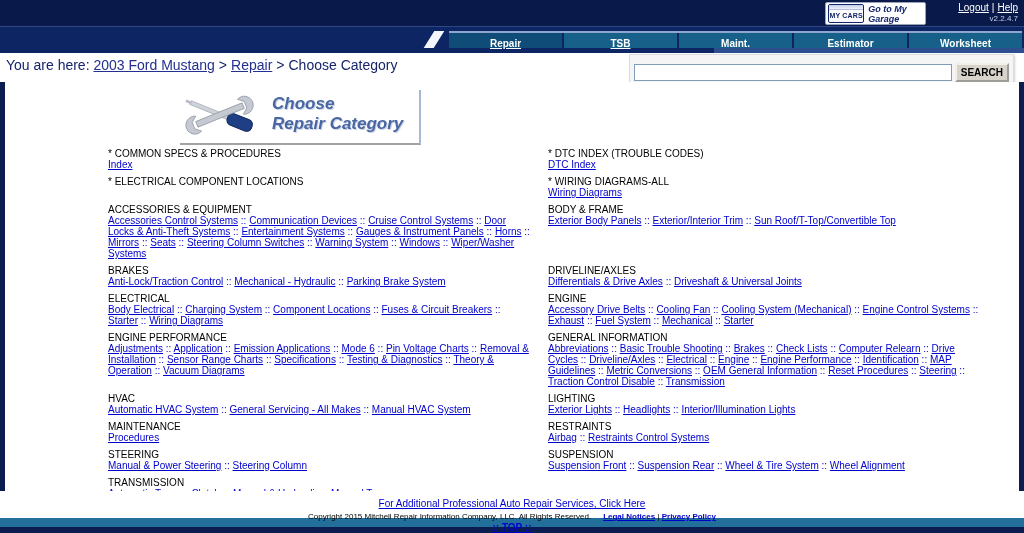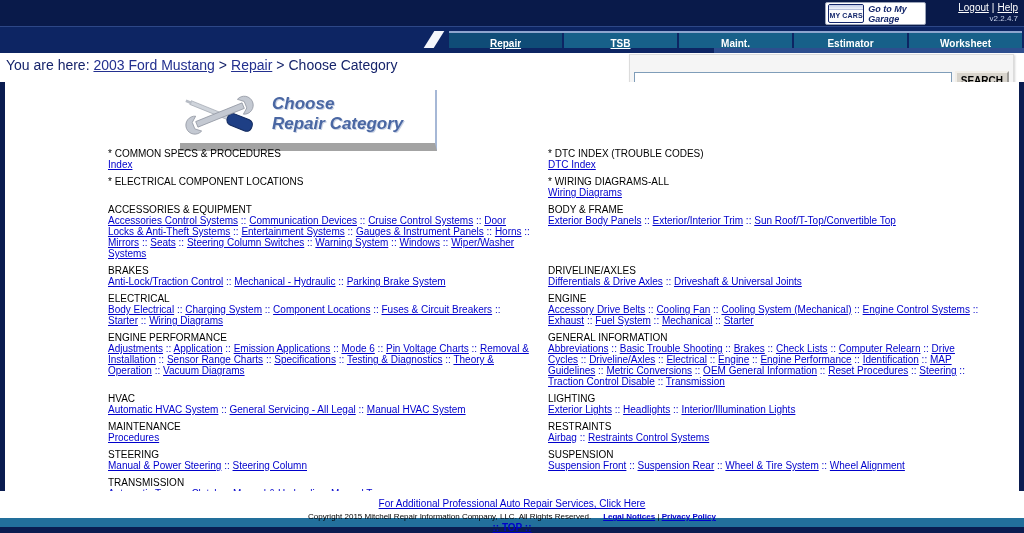--- a/index.html
+++ b/index.html
@@ -35,27 +35,27 @@
   .tab { width:113px; height:15px; background:#176089; text-align:center; cursor:pointer; }
   .tab.active { background:#0f4c77; }
   .tab span { color:#fff; font-size:10px; font-weight:bold; text-decoration:underline; line-height:15px; }
   .understrip { position:absolute; right:0; bottom:0; height:5px; width:310px; background:#2d4e8e; }
 
   
   .band { height:29px; background:#fff; display:flex; justify-content:space-between; align-items:flex-start; }
   .breadcrumb { padding:4px 0 0 6px; font-size:14px; font-weight:normal; color:#16246b; white-space:nowrap; }
   .breadcrumb a { color:#23308f; text-decoration:underline; }
   .bc-sep { margin:0 4px; color:#16246b; }
-  .search-box { margin:1px 10px 0 0; background:#f5f5f5; border:1px solid #dcdcdc; box-shadow:1px 1px 2px rgba(0,0,0,.18); padding:16px 4px; display:flex; gap:3px; align-items:center; }
+  .search-box { margin:1px 10px 0 0; background:#f5f5f5; border:1px solid #dcdcdc; box-shadow:1px 1px 2px rgba(0,0,0,.18); padding:8px 4px; display:flex; gap:3px; align-items:center; }
   .search-input { width:318px; height:17px; border:1px solid #7f9db9; font-size:11px; padding:0 3px; font-family:inherit; }
   .search-btn { height:19px; font-size:10px; font-weight:bold; background:#d8d4cc; border:2px outset #f2efe9; padding:0 4px; color:#000; font-family:inherit; cursor:pointer; }
 
   
   .main { margin:0 5px; height:409px; background:#fff; position:relative; overflow:hidden; }
-  .header-graphic { position:absolute; left:175px; top:8px; display:flex; gap:12px; align-items:flex-start; padding:2px 32px 5px 0; border-bottom:8px solid #a3a3a3; border-right:2px solid #a6b8d6; }
+  .header-graphic { position:absolute; left:175px; top:8px; display:flex; gap:12px; align-items:flex-start; padding:2px 16px 5px 0; border-bottom:2px solid #a3a3a3; border-right:2px solid #a6b8d6; }
   .title { font-style:italic; font-weight:bold; font-size:17px; color:#4a67a3; line-height:20px; text-shadow:1px 1px 0 #c9d2e4; padding-top:2px; }
   .category-grid { position:absolute; left:103px; top:66px; display:grid; grid-template-columns:425px 437px; column-gap:15px; row-gap:6px; align-items:start; }
   .cat-header { font-size:10px; font-weight:normal; color:#000; line-height:11px; }
   .cat-links { font-size:10px; line-height:11px; }
   .cat-links a { color:#0000cc; text-decoration:underline; }
   .sep { color:#0000cc; }
 
   
   .footer { margin-top:0; background:#fff; height:27px; text-align:center; padding-top:2px; }
   .f-link a { font-size:10px; color:#0000cc; text-decoration:underline; }
@@ -148,21 +148,21 @@
       <div class="cat-section" style="grid-area: 5 / 1;">
         <div class="cat-header">ELECTRICAL</div>
         <div class="cat-links"><a href="#">Body Electrical</a><span class="sep"> :: </span><a href="#">Charging System</a><span class="sep"> :: </span><a href="#">Component Locations</a><span class="sep"> :: </span><a href="#">Fuses &amp; Circuit Breakers</a><span class="sep"> :: </span><a href="#">Starter</a><span class="sep"> :: </span><a href="#">Wiring Diagrams</a></div>
       </div>
       <div class="cat-section" style="grid-area: 6 / 1;">
         <div class="cat-header">ENGINE PERFORMANCE</div>
         <div class="cat-links"><a href="#">Adjustments</a><span class="sep"> :: </span><a href="#">Application</a><span class="sep"> :: </span><a href="#">Emission Applications</a><span class="sep"> :: </span><a href="#">Mode 6</a><span class="sep"> :: </span><a href="#">Pin Voltage Charts</a><span class="sep"> :: </span><a href="#">Removal &amp; Installation</a><span class="sep"> :: </span><a href="#">Sensor Range Charts</a><span class="sep"> :: </span><a href="#">Specifications</a><span class="sep"> :: </span><a href="#">Testing &amp; Diagnostics</a><span class="sep"> :: </span><a href="#">Theory &amp; Operation</a><span class="sep"> :: </span><a href="#">Vacuum Diagrams</a></div>
       </div>
       <div class="cat-section" style="grid-area: 7 / 1;">
         <div class="cat-header">HVAC</div>
-        <div class="cat-links"><a href="#">Automatic HVAC System</a><span class="sep"> :: </span><a href="#">General Servicing - All Legal</a><span class="sep"> :: </span><a href="#">Manual HVAC System</a></div>
+        <div class="cat-links"><a href="#">Automatic HVAC System</a><span class="sep"> :: </span><a href="#">General Servicing - All Makes</a><span class="sep"> :: </span><a href="#">Manual HVAC System</a></div>
       </div>
       <div class="cat-section" style="grid-area: 8 / 1;">
         <div class="cat-header">MAINTENANCE</div>
         <div class="cat-links"><a href="#">Procedures</a></div>
       </div>
       <div class="cat-section" style="grid-area: 9 / 1;">
         <div class="cat-header">STEERING</div>
         <div class="cat-links"><a href="#">Manual &amp; Power Steering</a><span class="sep"> :: </span><a href="#">Steering Column</a></div>
       </div>
       <div class="cat-section" style="grid-area: 10 / 1;">

